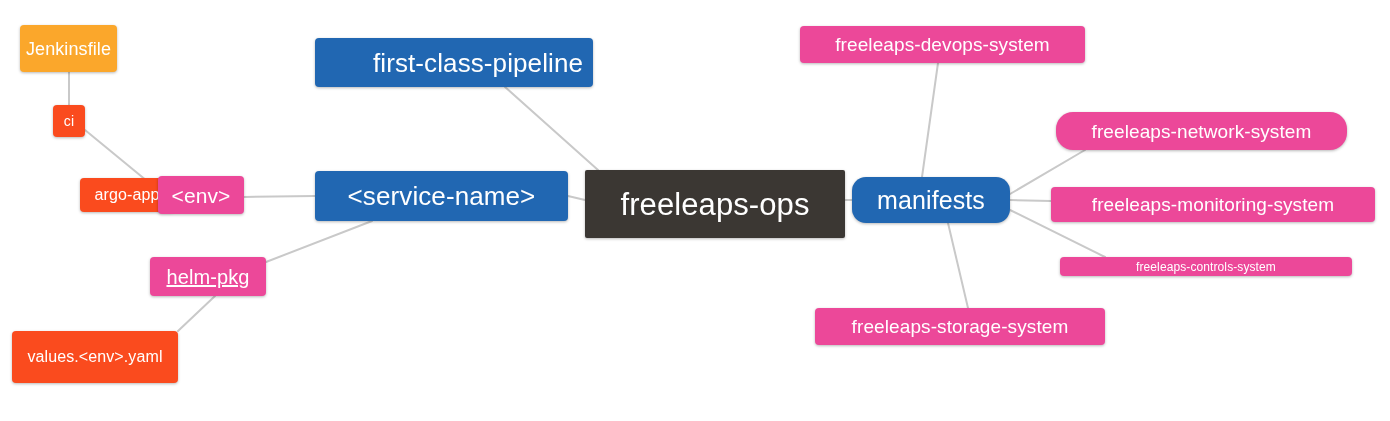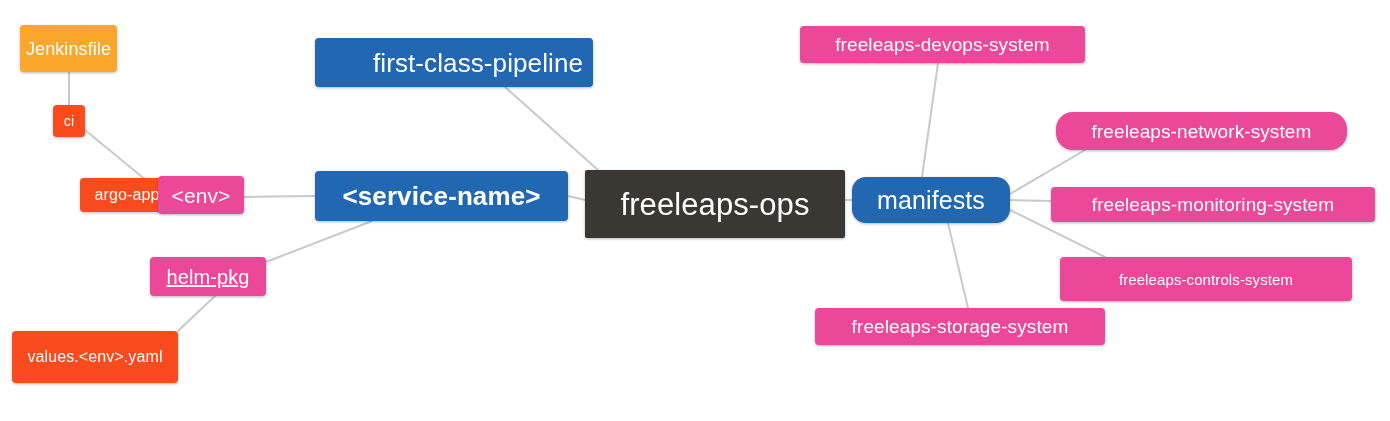--- a/index.html
+++ b/index.html
@@ -85,38 +85,38 @@
       </div>
       <div class="node n-green" style="left: 150px; top: 257px; width: 116px; height: 39px; font-size: 20px; text-decoration: underline;">
         <span>helm-pkg</span>
       </div>
       <div class="node n-red" style="left: 12px; top: 331px; width: 166px; height: 52px; font-size: 16px;">
         <span>values.&lt;env&gt;.yaml</span>
       </div>
       <div class="node n-blue" style="left: 315px; top: 38px; width: 278px; height: 49px; font-size: 26px; padding-left: 48px;">
         <span>first-class-pipeline</span>
       </div>
-      <div class="node n-blue" style="left: 315px; top: 171px; width: 253px; height: 50px; font-size: 26px; font-weight: bold;">
+      <div class="node n-blue" style="left: 315px; top: 171px; width: 253px; height: 50px; font-size: 26px;">
         <span>&lt;service-name&gt;</span>
       </div>
       <div class="node n-root" style="left: 585px; top: 170px; width: 260px; height: 68px; font-size: 31px;">
         <span>freeleaps-ops</span>
       </div>
       <div class="node n-blue" style="left: 852px; top: 177px; width: 158px; height: 46px; font-size: 25px; border-radius: 14px;">
         <span>manifests</span>
       </div>
       <div class="node n-green" style="left: 800px; top: 26px; width: 285px; height: 37px; font-size: 19px;">
         <span>freeleaps-devops-system</span>
       </div>
       <div class="node n-green" style="left: 1056px; top: 112px; width: 291px; height: 38px; font-size: 19px; border-radius: 17px;">
         <span>freeleaps-network-system</span>
       </div>
       <div class="node n-green" style="left: 1051px; top: 187px; width: 324px; height: 35px; font-size: 19px;">
         <span>freeleaps-monitoring-system</span>
       </div>
-      <div class="node n-green" style="left: 1060px; top: 257px; width: 292px; height: 44px; font-size: 15px;">
+      <div class="node n-green" style="left: 1060px; top: 257px; width: 292px; height: 19px; font-size: 12px;">
         <span>freeleaps-controls-system</span>
       </div>
       <div class="node n-green" style="left: 815px; top: 308px; width: 290px; height: 37px; font-size: 19px;">
         <span>freeleaps-storage-system</span>
       </div>
     </div>
 </div>
 
 </body></html>

